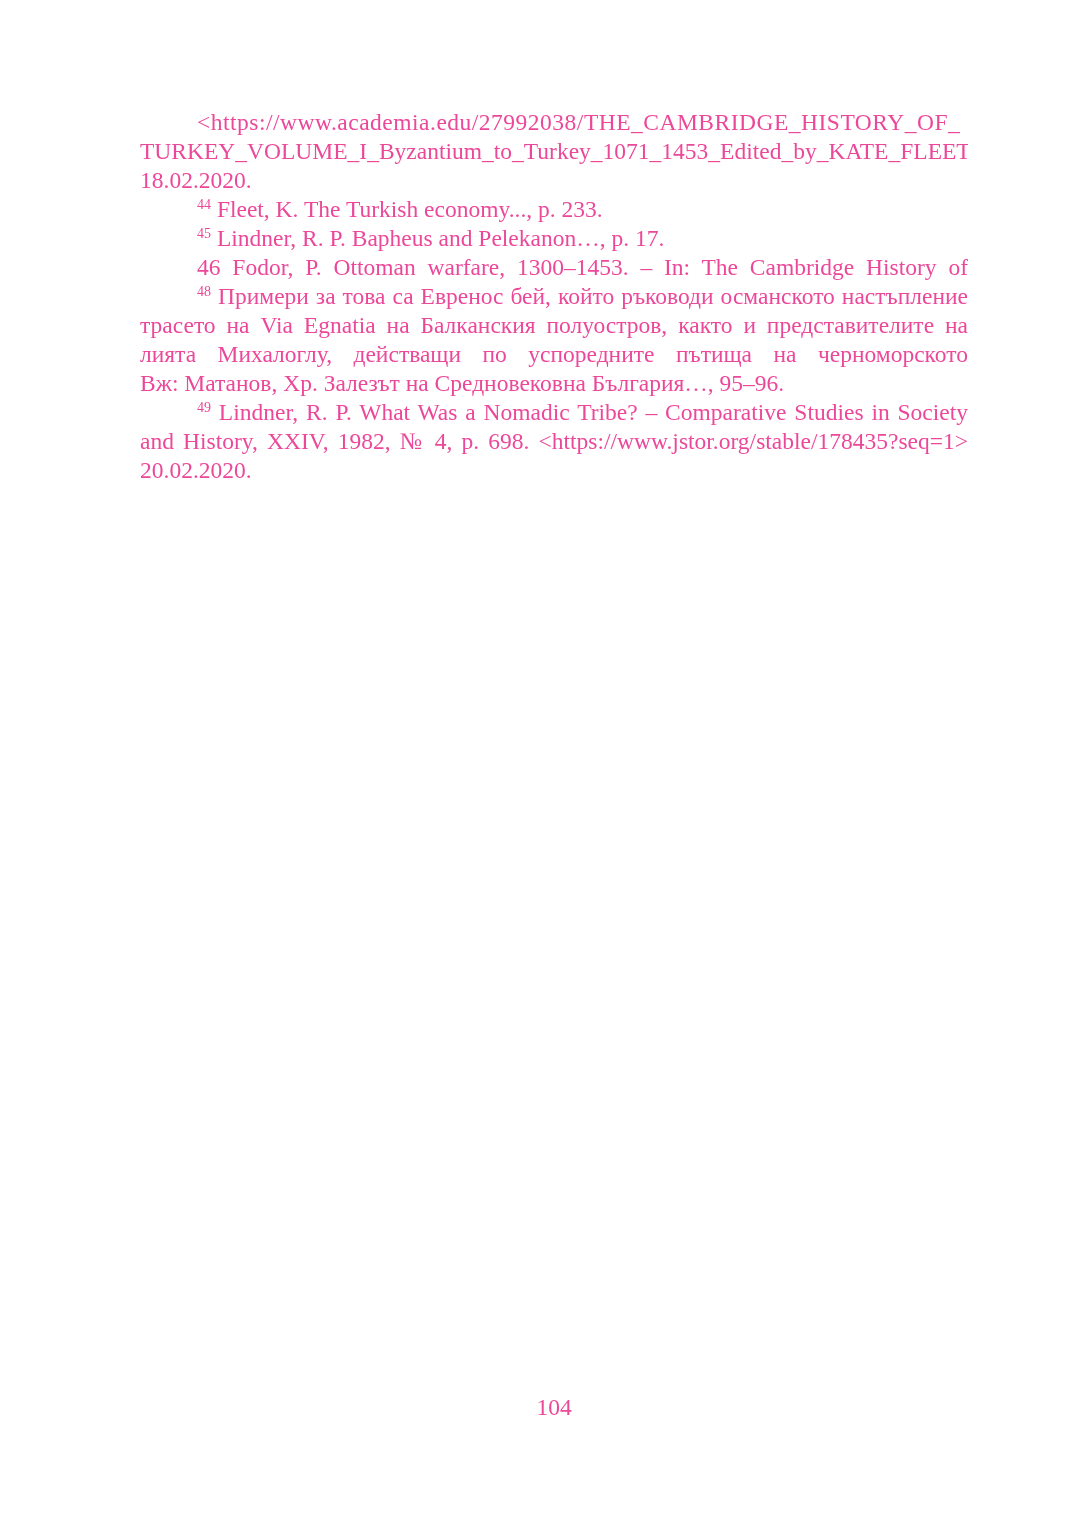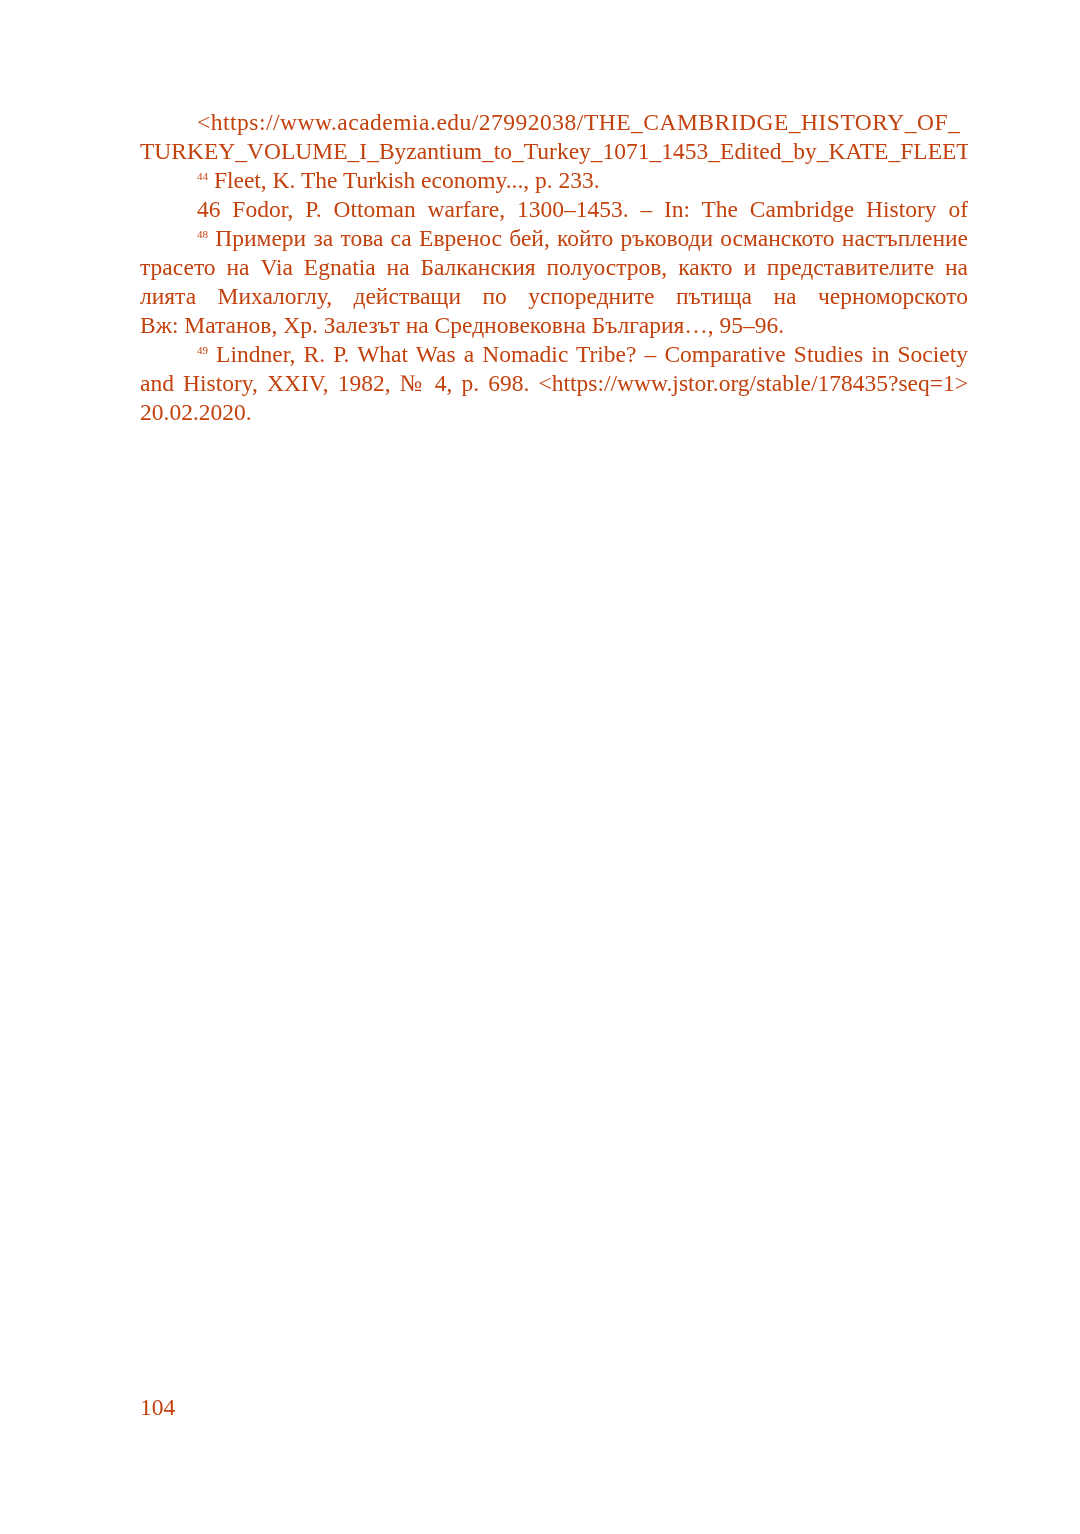--- a/index.html
+++ b/index.html
@@ -3,64 +3,66 @@
 <meta charset="utf-8">
 <style>
   * { margin:0; padding:0; box-sizing:border-box; }
   html,body { background:#e8e8e8; }
   .page {
     position:relative;
     width:1080px; height:1534px;
     background:#ffffff;
     margin:0 auto;
     font-family:"Liberation Serif","DejaVu Serif",serif;
-    color:#c2410c;
+    color:#ec4899;
     overflow:hidden;
   }
   .textblock {
     position:absolute;
     left:140px; top:108px;
     width:828px;
     font-size:23.5px;
   }
   .line {
     line-height:29px;
     height:29px;
     text-align:left;
     overflow:hidden;
   }
   .line.indent { text-indent:57px; }
   .line.stretch { text-align:justify; text-align-last:justify; }
   .line.nowrap { white-space:nowrap; }
   .b { font-weight:normal; }
   sup {
-    font-size:11px;
+    font-size:14px;
     line-height:0;
     vertical-align:baseline;
     position:relative;
     top:-8px;
     letter-spacing:normal;
   }
   .pagenum {
     position:absolute;
     left:140px; top:1393px;
     width:828px;
-    text-align:left;
+    text-align:center;
     font-size:23.5px;
     line-height:29px;
   }
 </style>
 </head>
 <body>
 
 <div class="page">
   <div class="textblock">
       <div class="line indent nowrap" style="letter-spacing: 0.5px;"><span>&lt;https://www.academia.edu/27992038/THE_CAMBRIDGE_HISTORY_OF_</span></div>
       <div class="line nowrap"><span>TURKEY_VOLUME_I_Byzantium_to_Turkey_1071_1453_Edited_by_KATE_FLEET&gt;</span></div>
+      <div class="line"><span>18.02.2020.</span></div>
       <div class="line indent"><sup>44</sup><span> </span><span class="b">Fleet, K.</span><span> The Turkish economy..., p. 233.</span></div>
+      <div class="line indent"><sup>45</sup><span> </span><span class="b">Lindner, R. P.</span><span> Bapheus and Pelekanon…, p. 17.</span></div>
       <div class="line indent stretch"><span>46 </span><span class="b">Fodor, P.</span><span> Ottoman warfare, 1300–1453. – In: The Cambridge History of Turkey…,</span></div>
       <div class="line indent stretch"><sup>48</sup><span> Примери за това са Евренос бей, който ръководи османското настъпление по</span></div>
       <div class="line stretch"><span>трасето на Via Egnatia на Балканския полуостров, както и представителите на фами-</span></div>
       <div class="line stretch"><span>лията Михалоглу, действащи по успоредните пътища на черноморското крайбрежие.</span></div>
       <div class="line"><span>Вж: </span><span class="b">Матанов, Хр.</span><span> Залезът на Средновековна България…, 95–96.</span></div>
       <div class="line indent stretch"><sup>49</sup><span> </span><span class="b">Lindner, R. P.</span><span> What Was a Nomadic Tribe? – Comparative Studies in Society</span></div>
       <div class="line stretch"><span>and History, XXIV, 1982, № 4, p. 698. &lt;https://www.jstor.org/stable/178435?seq=1&gt;</span></div>
       <div class="line"><span>20.02.2020.</span></div>
     </div>
   <div class="pagenum">104</div>

